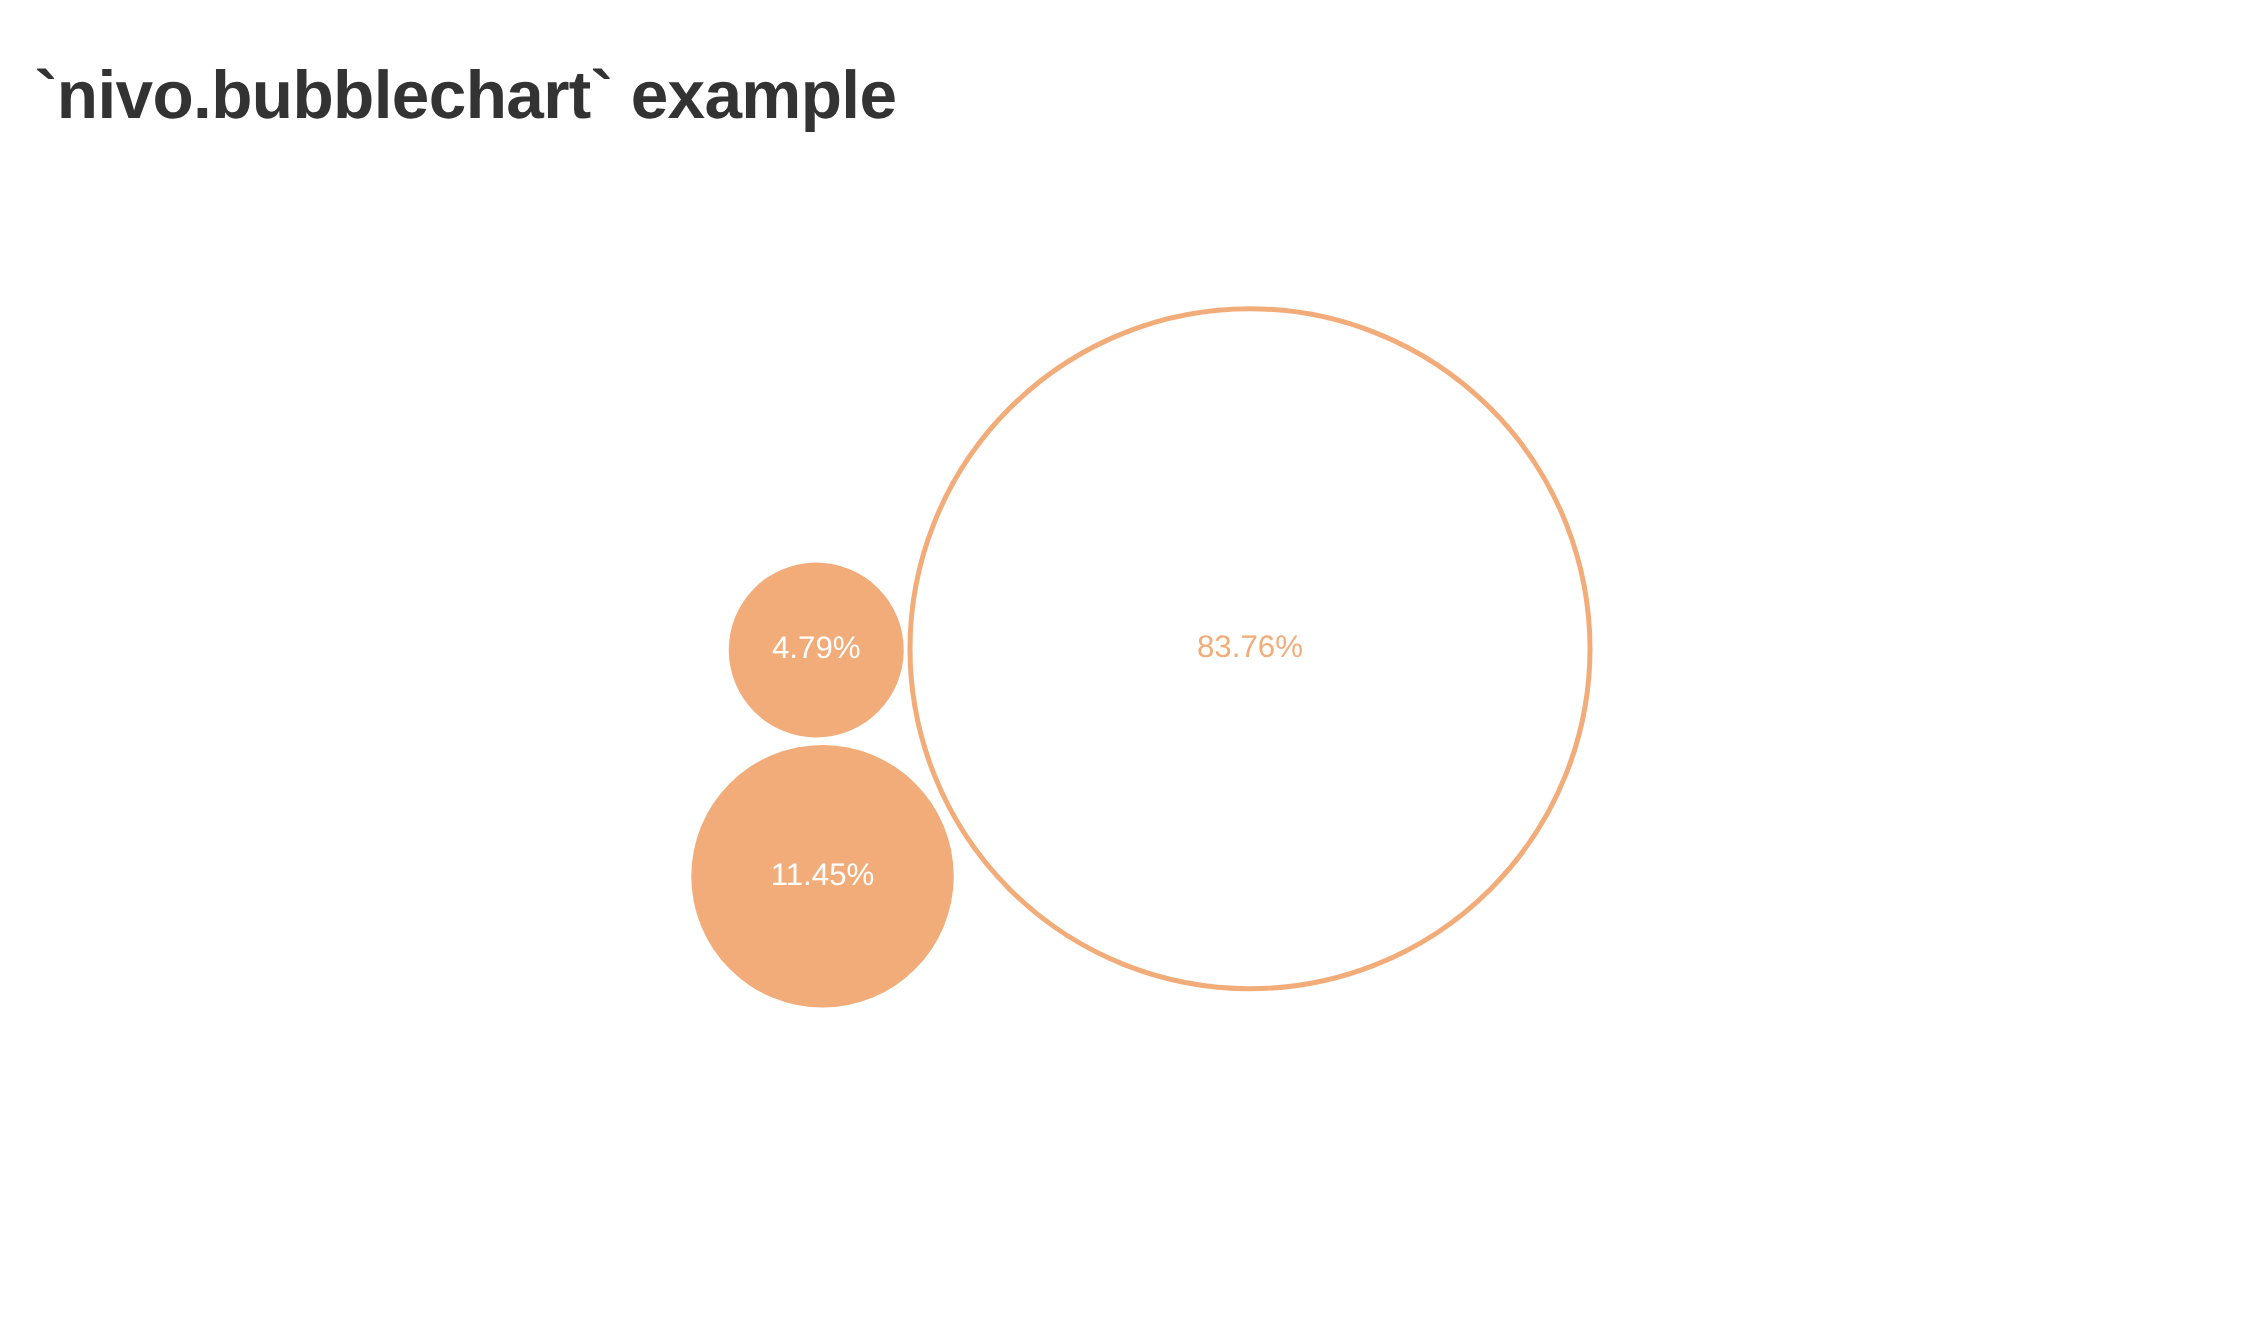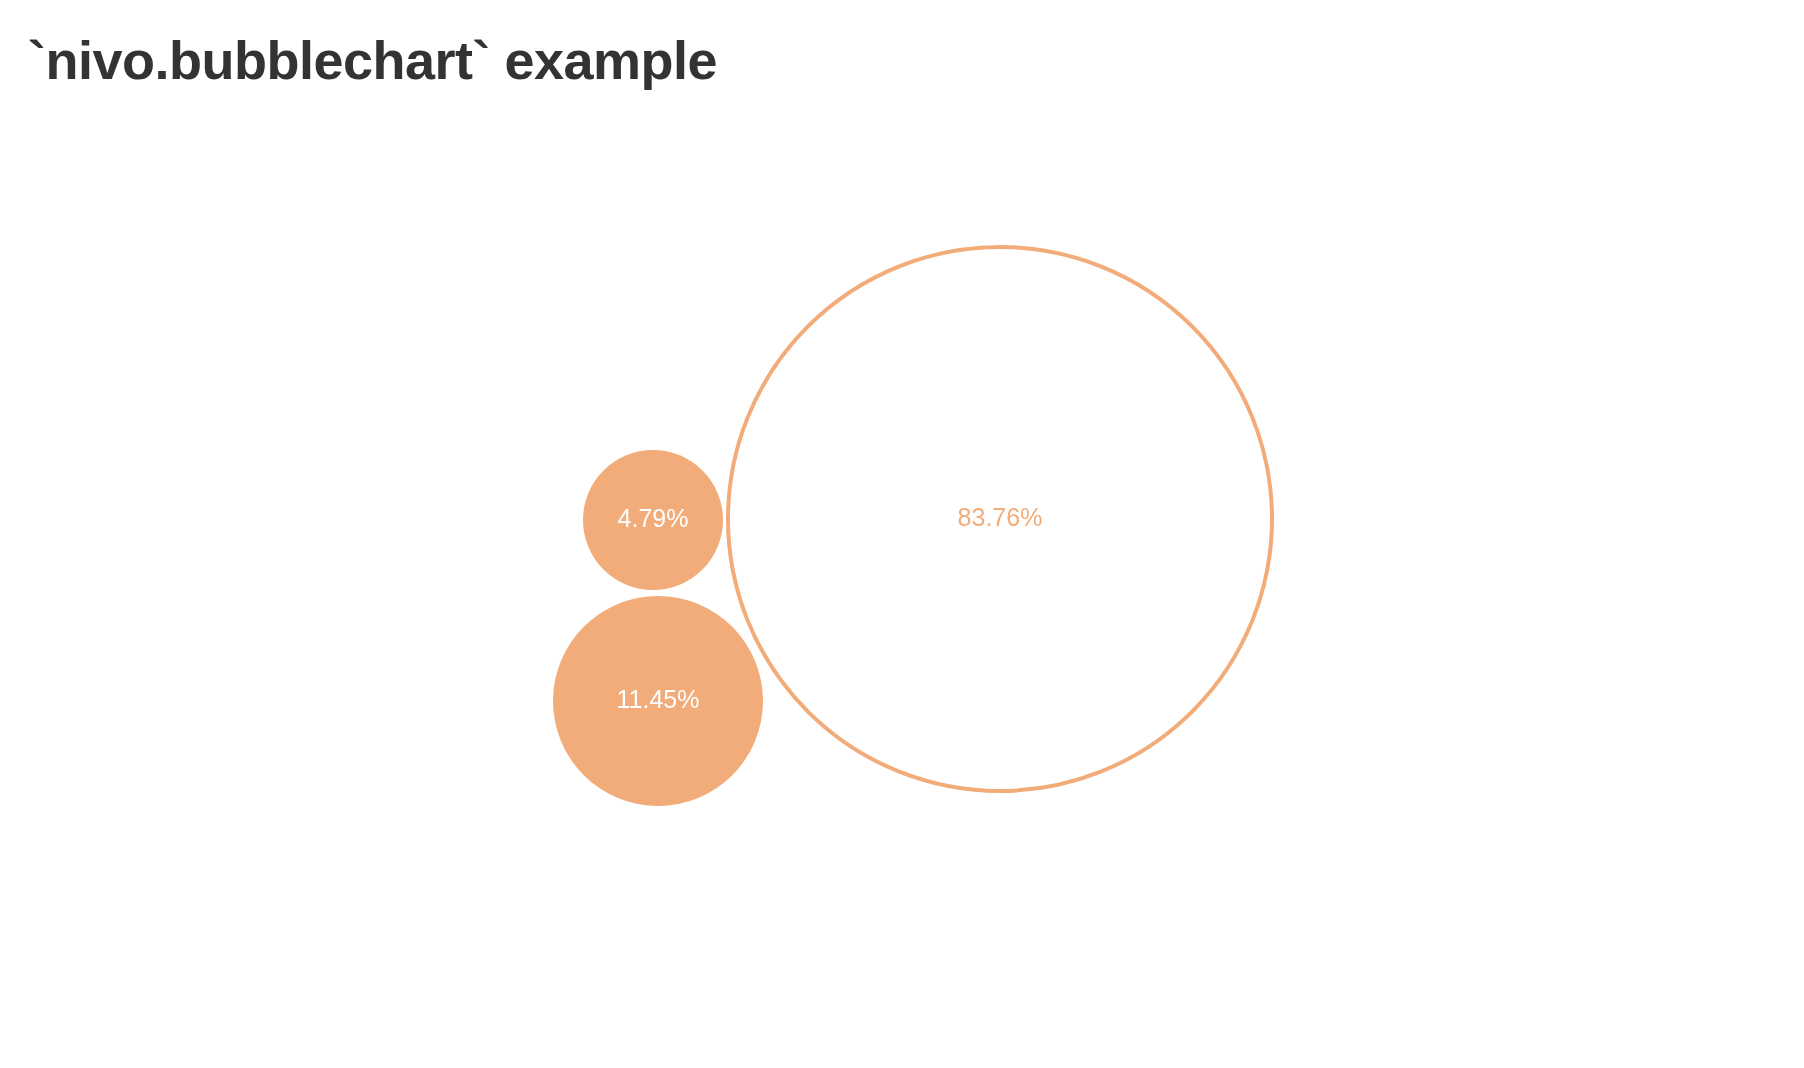--- a/index.html
+++ b/index.html
@@ -12,21 +12,21 @@
     height: 1068px;
     position: relative;
     overflow: hidden;
     font-family: "Liberation Sans", sans-serif;
     -webkit-font-smoothing: antialiased;
   }
 
   #page-title {
     position: absolute;
     left: 28px;
-    top: 28px;
+    top: 44px;
     font-size: 54px;
     font-weight: bold;
     color: #333333;
     letter-spacing: -0.5px;
     white-space: nowrap;
     line-height: 1.2;
   }
 
   #chart-area {
     position: absolute;

